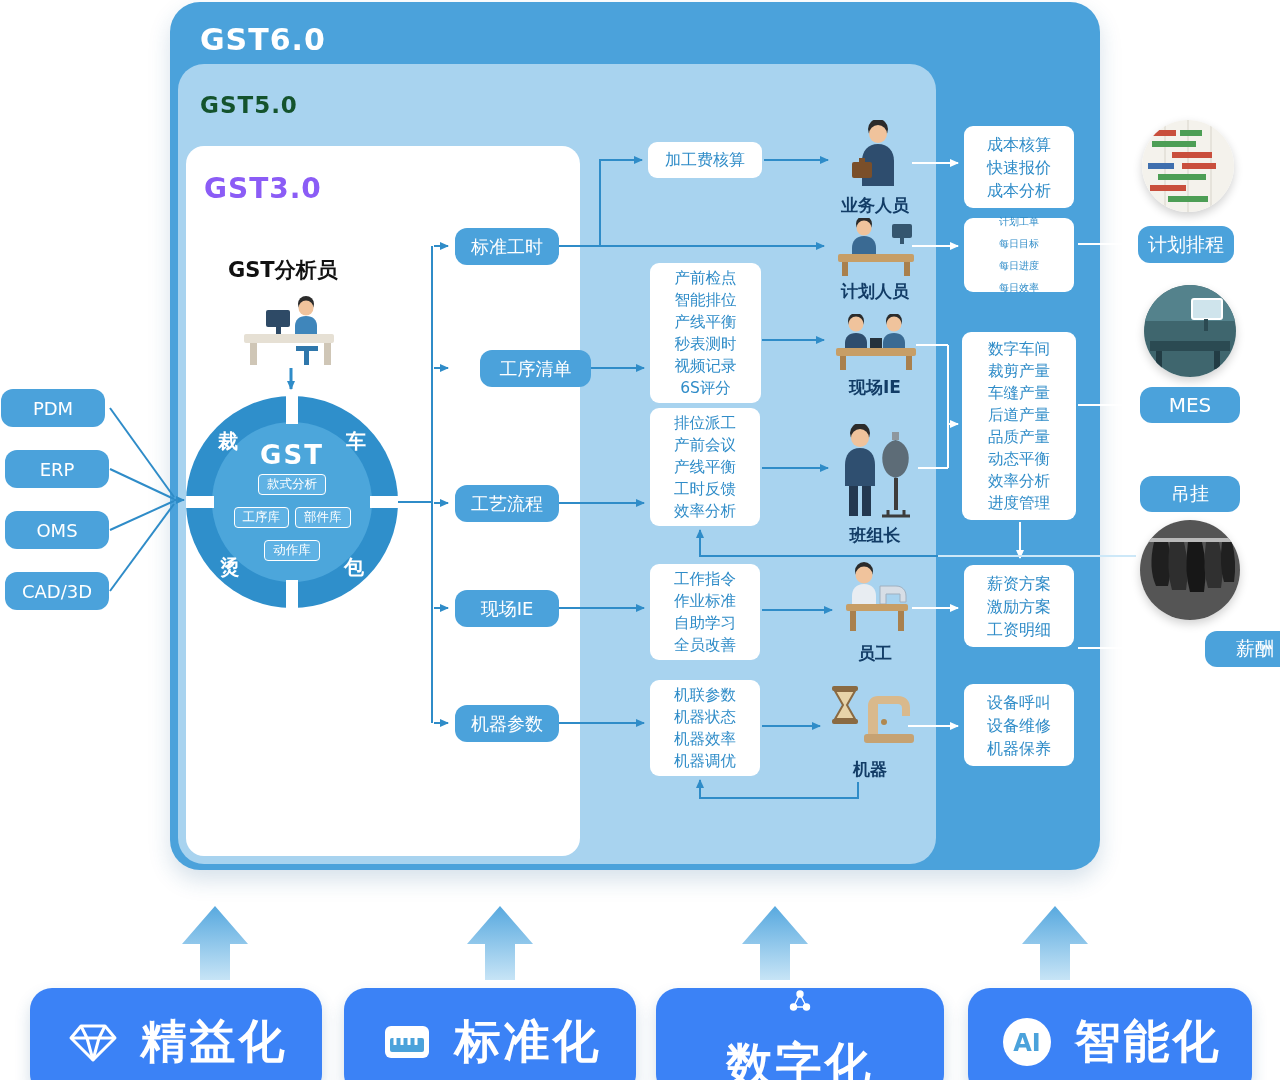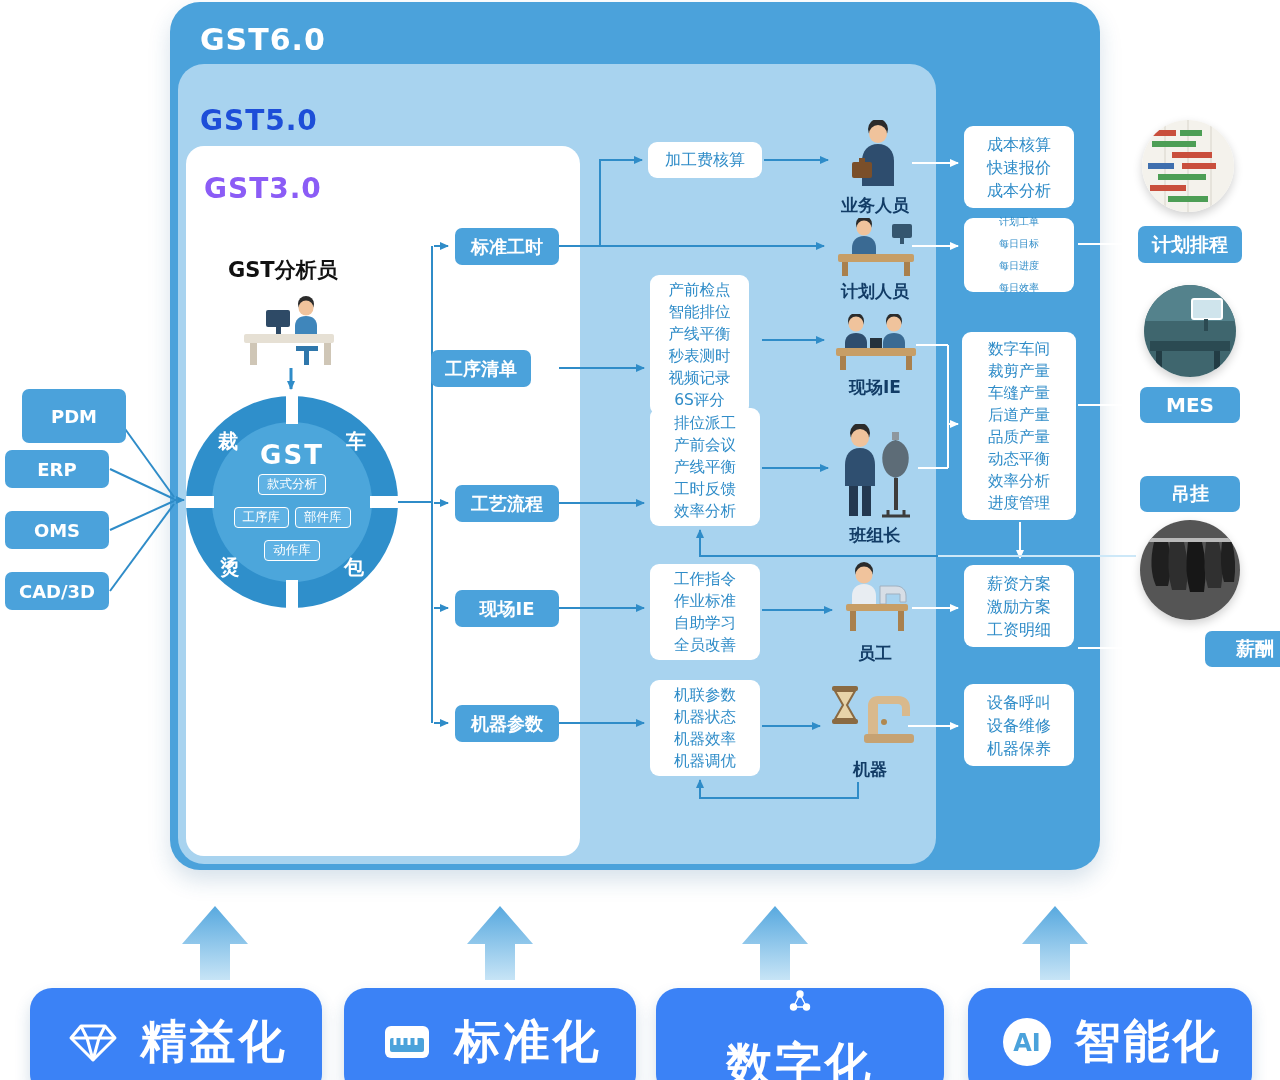--- a/index.html
+++ b/index.html
@@ -5,21 +5,21 @@
   * { margin:0; padding:0; box-sizing:border-box; }
   body { font-family:"DejaVu Sans","Liberation Sans",sans-serif; background:#fff; }
   .page { position:relative; width:1280px; height:1080px; background:#fff; overflow:hidden; }
   .abs { position:absolute; }
   .layer6 { position:absolute; left:170px; top:2px; width:930px; height:868px; background:#4BA2DB; border-radius:30px; box-shadow:0 10px 22px rgba(30,90,140,.18); z-index:0; }
   .layer5 { position:absolute; left:178px; top:64px; width:758px; height:800px; background:#A8D3EF; border-radius:26px; z-index:1; }
   .layer3 { position:absolute; left:186px; top:146px; width:394px; height:710px; background:#ffffff; border-radius:18px; z-index:2; }
   .connectors { position:absolute; left:0; top:0; z-index:3; }
   .content { z-index:4; }
   .layerlabel { position:absolute; font-weight:bold; letter-spacing:1px; z-index:4; }
-  .btn { position:absolute; background:#4BA2DB; color:#fff; font-weight:bold; display:flex; align-items:center; justify-content:center; border-radius:7px; font-size:18px; z-index:4; }
+  .btn { position:absolute; background:#4BA2DB; color:#fff; font-weight:normal; display:flex; align-items:center; justify-content:center; border-radius:12px; font-size:18px; z-index:4; }
   .whitebox { position:absolute; background:#fff; color:#2F8CC8; border-radius:9px; display:flex; align-items:center; justify-content:center; text-align:center; white-space:pre-line; font-size:15.5px; line-height:22px; z-index:4; }
   .rolelabel { position:absolute; width:110px; color:#123C66; font-weight:bold; font-size:17px; text-align:center; z-index:4; }
   .circle-outer { position:absolute; left:186px; top:396px; width:212px; height:212px; border-radius:50%; background:#2F8FCB; z-index:4; }
   .circle-inner { position:absolute; left:26px; top:26px; width:160px; height:160px; border-radius:50%; background:#4CA6DB; }
   .notch { position:absolute; background:#fff; }
   .ringlabel { position:absolute; color:#fff; font-weight:bold; font-size:20px; }
   .gst-title { position:absolute; left:0; right:0; top:44px; text-align:center; color:#fff; font-weight:bold; font-size:26px; letter-spacing:2px; }
   .chips { position:absolute; left:0; right:0; top:78px; display:flex; flex-direction:column; align-items:center; gap:12px; }
   .chip { background:#5FB2E4; border:1px solid #fff; color:#fff; border-radius:4px; font-size:12.5px; padding:1px 8px; white-space:nowrap; }
   .chiprow { display:flex; gap:6px; }
@@ -31,21 +31,21 @@
 </head>
 <body>
 
 <div class="page">
 
   <div class="layer6"></div>
   <div class="layer5"></div>
   <div class="layer3"></div>
 
   <div class="layerlabel" style="left:200px;top:22px;font-size:30px;color:#fff;">GST6.0</div>
-  <div class="layerlabel" style="left:200px;top:104px;font-size:28px;color:#1d4ed8;">GST5.0</div>
+  <div class="layerlabel" style="left:200px;top:92px;font-size:23px;color:#14532d;">GST5.0</div>
   <div class="layerlabel" style="left:204px;top:172px;font-size:28px;color:#8b5cf6;">GST3.0</div>
 
   <svg class="connectors" width="1280" height="1080">
     <defs>
       <marker id="ab" markerWidth="10" markerHeight="10" refX="8" refY="5" orient="auto" markerUnits="userSpaceOnUse">
           <path d="M0,1 L9,5 L0,9 Z" fill="#2F8CC8"></path>
         </marker>
       <marker id="aw" markerWidth="10" markerHeight="10" refX="8" refY="5" orient="auto" markerUnits="userSpaceOnUse">
           <path d="M0,1 L9,5 L0,9 Z" fill="#ffffff"></path>
         </marker>
@@ -131,33 +131,33 @@
     <div class="chips">
       <span class="chip">款式分析</span>
       <span class="chiprow">
         <span class="chip">工序库</span>
         <span class="chip">部件库</span>
       </span>
       <span class="chip">动作库</span>
     </div>
   </div>
 
-  <div class="btn" style="left:22px;top:389px;width:104px;height:54px;">PDM</div>
+  <div class="btn" style="left:1px;top:389px;width:104px;height:38px;">PDM</div>
   <div class="btn" style="left:5px;top:450px;width:104px;height:38px;">ERP</div>
   <div class="btn" style="left:5px;top:511px;width:104px;height:38px;">OMS</div>
   <div class="btn" style="left:5px;top:572px;width:104px;height:38px;">CAD/3D</div>
 
   <div class="btn" style="left:455px;top:228px;width:104px;height:37px;">标准工时</div>
-  <div class="btn" style="left:431px;top:350px;width:100px;height:37px;">工序清单</div>
+  <div class="btn" style="left:480px;top:350px;width:111px;height:37px;">工序清单</div>
   <div class="btn" style="left:455px;top:485px;width:104px;height:37px;">工艺流程</div>
   <div class="btn" style="left:455px;top:590px;width:104px;height:37px;">现场IE</div>
   <div class="btn" style="left:455px;top:705px;width:104px;height:37px;">机器参数</div>
 
   <div class="whitebox" style="left:648px;top:142px;width:114px;height:36px;font-size:16px;">加工费核算</div>
-  <div class="whitebox" style="left:650px;top:275px;width:99px;height:140px;">产前检点
+  <div class="whitebox" style="left:650px;top:263px;width:111px;height:140px;">产前检点
 智能排位
 产线平衡
 秒表测时
 视频记录
 6S评分</div>
   <div class="whitebox" style="left:650px;top:408px;width:110px;height:118px;">排位派工
 产前会议
 产线平衡
 工时反馈
 效率分析</div>
@@ -271,21 +271,21 @@
         <rect x="38" y="10" width="22" height="6" fill="#4d9e55"></rect>
       <rect x="10" y="21" width="44" height="6" fill="#4d9e55"></rect>
       <rect x="30" y="32" width="40" height="6" fill="#c94f3d"></rect>
       <rect x="6" y="43" width="26" height="6" fill="#3f6fae"></rect>
         <rect x="40" y="43" width="34" height="6" fill="#c94f3d"></rect>
       <rect x="16" y="54" width="48" height="6" fill="#4d9e55"></rect>
       <rect x="8" y="65" width="36" height="6" fill="#c94f3d"></rect>
       <rect x="26" y="76" width="40" height="6" fill="#4d9e55"></rect>
     </svg>
   </div>
-  <div class="btn" style="left:1138px;top:226px;width:104px;height:37px;font-size:19px;text-align:right;">计划排程</div>
+  <div class="btn" style="left:1138px;top:226px;width:96px;height:37px;font-size:19px;text-align:right;">计划排程</div>
 
   <div class="photo" style="left:1144px;top:285px;width:92px;height:92px;">
     <svg width="92" height="92" viewBox="0 0 92 92">
       <rect width="92" height="92" fill="#3f666e"></rect>
       <rect x="0" y="0" width="92" height="36" fill="#54828c"></rect>
       <rect x="48" y="14" width="30" height="20" rx="2" fill="#cfe4ec" stroke="#fff" stroke-width="2"></rect>
       <rect x="60" y="34" width="4" height="12" fill="#2b4a52"></rect>
       <rect x="6" y="56" width="80" height="10" fill="#2b4a52"></rect>
       <rect x="12" y="66" width="6" height="18" fill="#223c44"></rect>
         <rect x="70" y="66" width="6" height="18" fill="#223c44"></rect>

